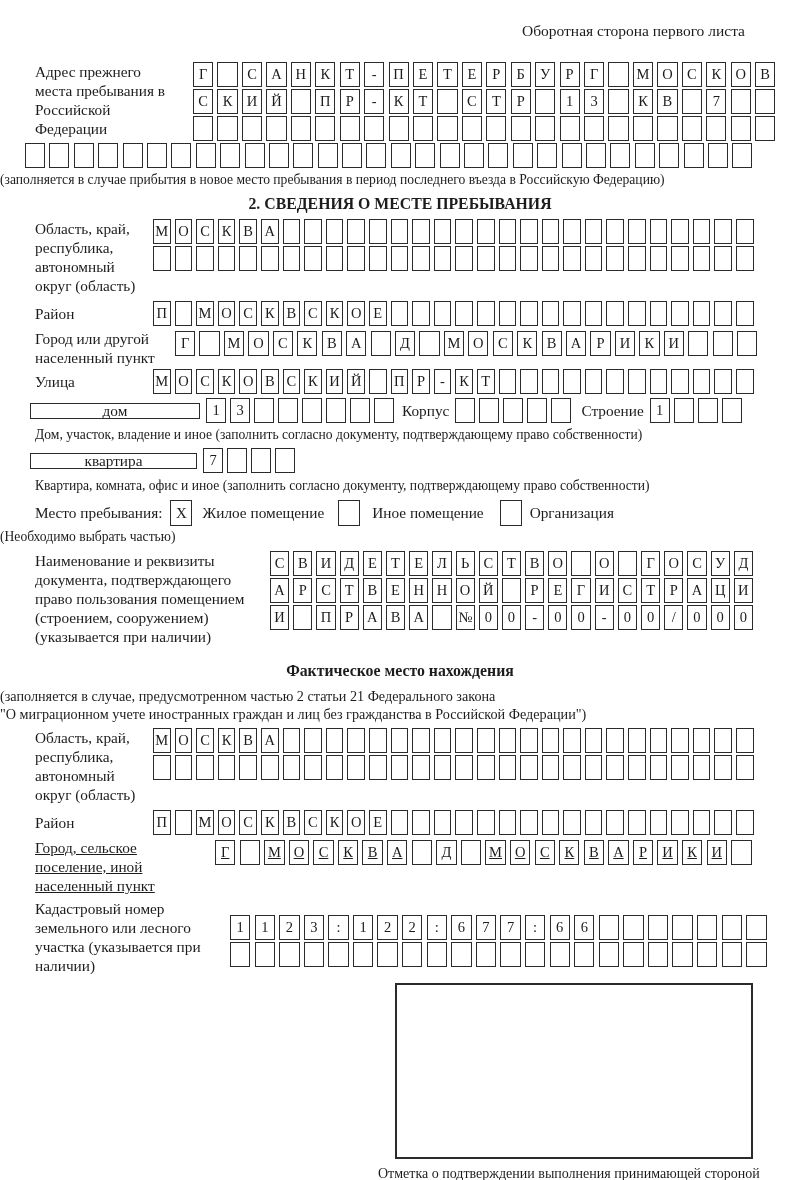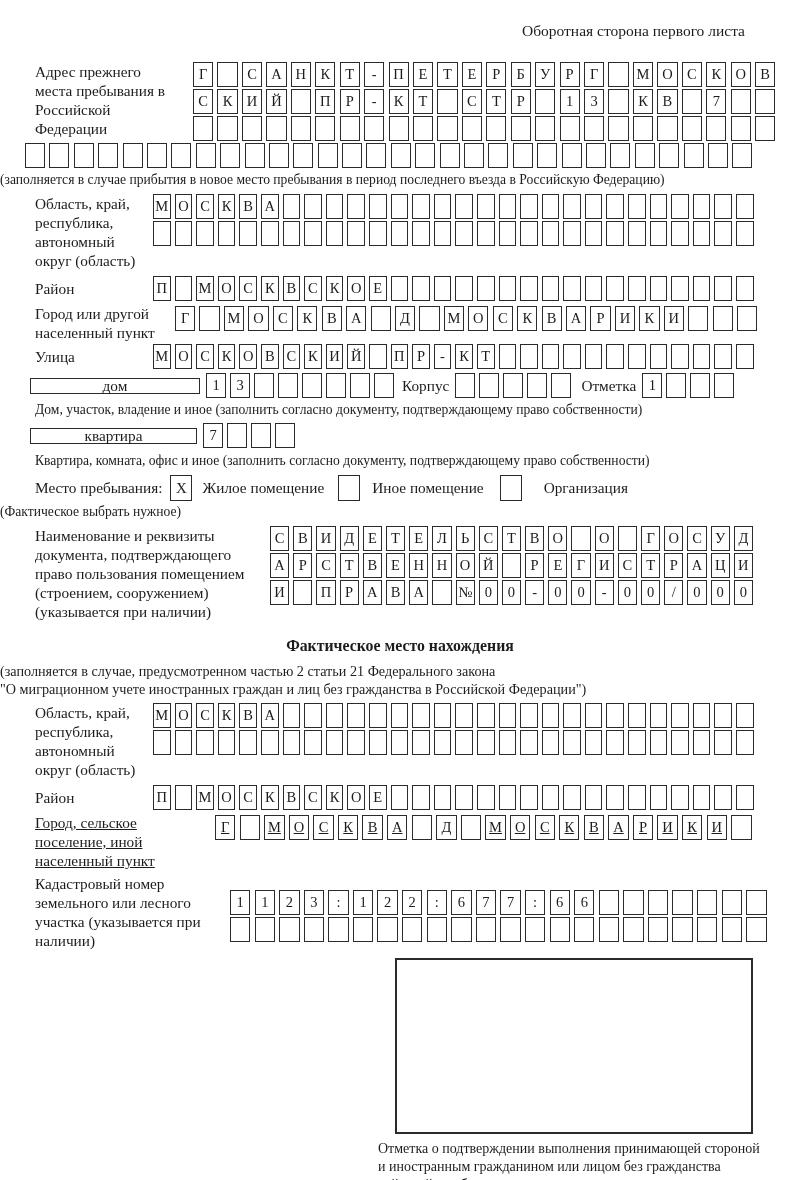--- a/index.html
+++ b/index.html
@@ -159,20 +159,21 @@
       <span class="cell"></span>
       <span class="cell"></span>
       <span class="cell"></span>
       <span class="cell"></span>
       <span class="cell"></span>
       <span class="cell"></span>
       <span class="cell"></span>
     </div>
   <div class="caption caption-center" style="margin-top:4px;">(заполняется в случае прибытия в новое место пребывания в период последнего въезда в Российскую Федерацию)</div>
 
+  <div class="sec-title" style="margin-top:7px;">2. СВЕДЕНИЯ О МЕСТЕ ПРЕБЫВАНИЯ</div>
 
   <div class="frow" style="margin:6px 0 0 35px;">
     <div class="label lw118">Область, край, республика, автономный округ (область)</div>
     <div class="cellcol">
       <div class="cells g28">
           <span class="cell">М</span>
           <span class="cell">О</span>
           <span class="cell">С</span>
           <span class="cell">К</span>
           <span class="cell">В</span>
@@ -344,21 +345,21 @@
         <span class="cell"></span>
       </div>
     <div class="label" style="margin-left:8px;white-space:nowrap;">Корпус</div>
     <div class="cells gsm">
         <span class="cell"></span>
         <span class="cell"></span>
         <span class="cell"></span>
         <span class="cell"></span>
         <span class="cell"></span>
       </div>
-    <div class="label" style="margin-left:10px;white-space:nowrap;">Отметка</div>
+    <div class="label" style="margin-left:10px;white-space:nowrap;">Строение</div>
     <div class="cells gsm">
         <span class="cell">1</span>
         <span class="cell"></span>
         <span class="cell"></span>
         <span class="cell"></span>
       </div>
   </div>
   <div class="caption" style="margin:4px 0 0 35px;">Дом, участок, владение и иное (заполнить согласно документу, подтверждающему право собственности)</div>
 
   <div class="frow" style="margin:5px 0 0 30px;align-items:center;">
@@ -372,23 +373,23 @@
   </div>
   <div class="caption" style="margin:5px 0 0 35px;">Квартира, комната, офис и иное (заполнить согласно документу, подтверждающему право собственности)</div>
 
   <div class="stayrow" style="margin:6px 0 0 35px;">
     <span>Место пребывания:</span>
     <span class="cb" style="margin-left:8px;">X</span>
     <span style="margin-left:10px;">Жилое помещение</span>
     <span class="cb" style="margin-left:14px;"></span>
     <span style="margin-left:12px;">Иное помещение</span>
     <span class="cb" style="margin-left:16px;"></span>
-    <span style="margin-left:22px;">Организация</span>
-  </div>
-  <div class="caption caption-center" style="width:660px;margin-top:3px;">(Фактическое выбрать нужное)</div>
+    <span style="margin-left:8px;">Организация</span>
+  </div>
+  <div class="caption caption-center" style="width:660px;margin-top:3px;">(Необходимо выбрать частью)</div>
 
   <div class="frow" style="margin:6px 0 0 35px;">
     <div class="label lw235">Наименование и реквизиты документа, подтверждающего право пользования помещением (строением, сооружением) (указывается при наличии)</div>
     <div class="cellcol">
       <div class="cells g21">
           <span class="cell">С</span>
           <span class="cell">В</span>
           <span class="cell">И</span>
           <span class="cell">Д</span>
           <span class="cell">Е</span>

